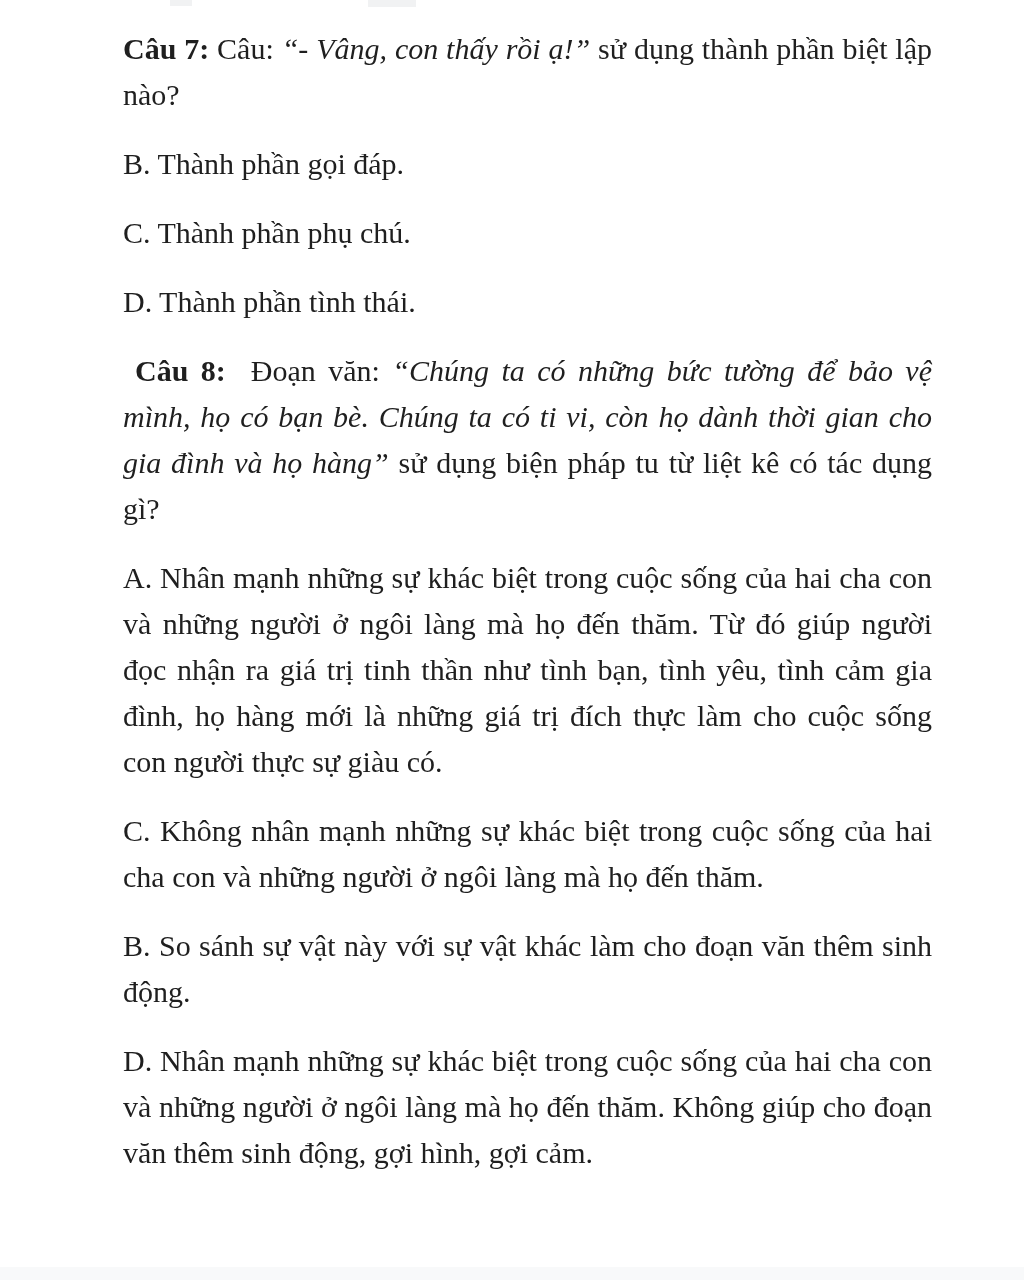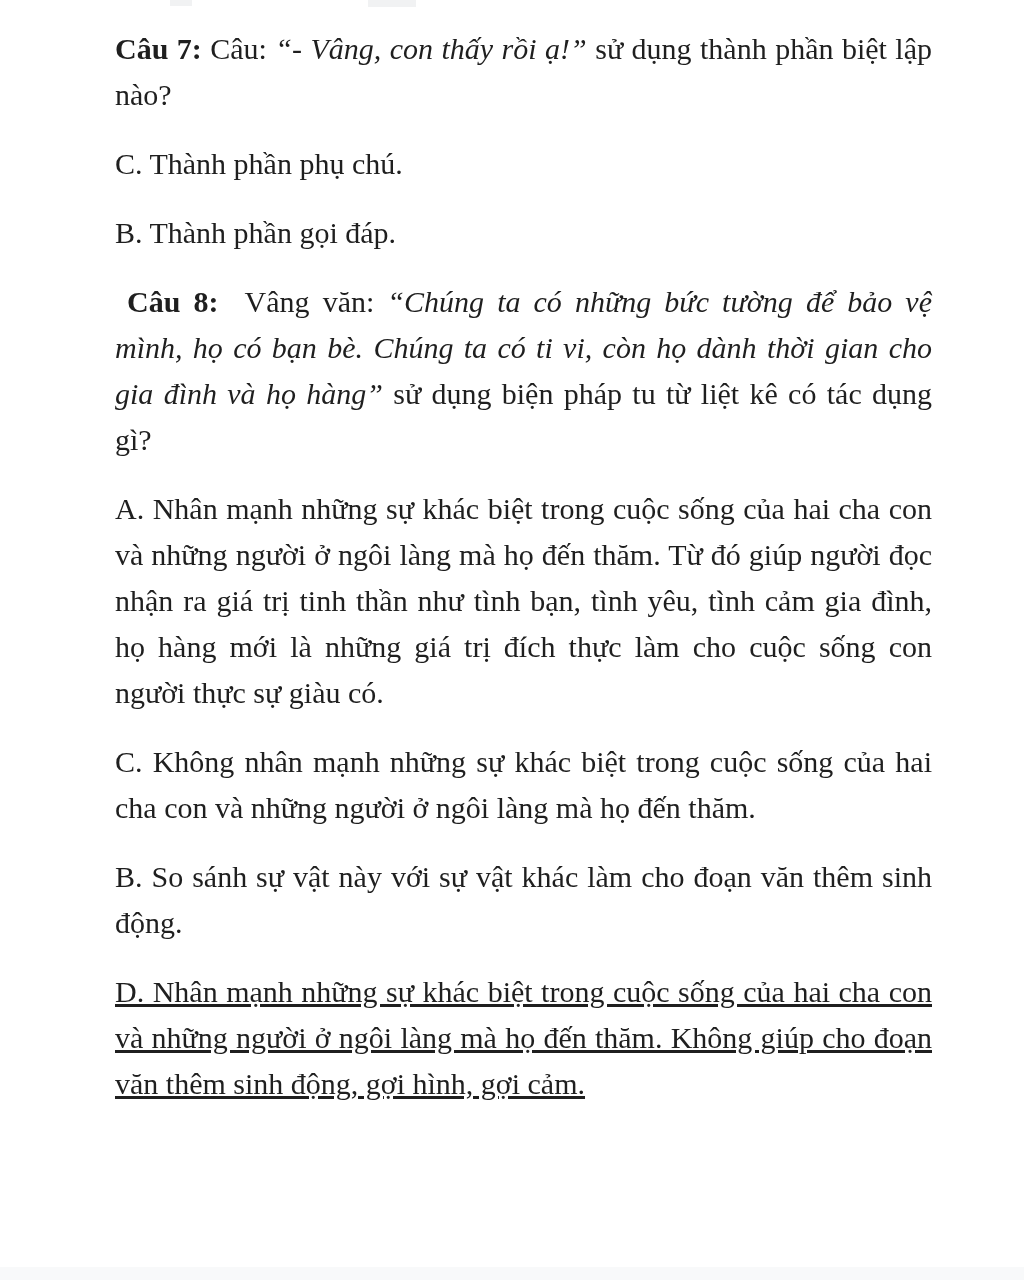--- a/index.html
+++ b/index.html
@@ -15,22 +15,23 @@
     position: relative;
   }
   .content {
     padding: 26px 92px 0 115px;
     font-size: 30px;
     line-height: 46px;
     text-align: justify;
   }
   .para {
     margin-bottom: 23px;
+    margin-left: 8px;
   }
-  .para:last-child { margin-bottom: 0; text-decoration: underline; }
+  .para:last-child { margin-bottom: 0; }
   .bold { font-weight: 700; }
   .italic { font-style: italic; }
   .q8-indent { text-indent: 12px; }
   
   .top-artifact {
     position: absolute;
     background: #f1f2f3;
     top: 0;
   }
   .a1 { left: 170px; width: 22px; height: 6px; }
@@ -48,24 +49,25 @@
 </head>
 <body>
 
 <div class="top-artifact a1"></div>
 <div class="top-artifact a2"></div>
 
 <main class="content">
 
   <p class="para"><span class="bold">Câu 7: </span><span>Câu: </span><span class="italic">“- Vâng, con thấy rồi ạ!” </span><span>sử dụng thành phần biệt lập nào?</span></p>
 
+  <p class="para">B. Thành phần gọi đáp.</p>
   <p class="para">C. Thành phần phụ chú.</p>
-  <p class="para">B. Thành phần gọi đáp.</p>
+  <p class="para">D. Thành phần tình thái.</p>
 
-  <p class="para q8-indent"><span class="bold">Câu 8:&nbsp; </span><span>Vâng văn: </span><span class="italic">“Chúng ta có những bức tường để bảo vệ mình, họ có bạn bè. Chúng ta có ti vi, còn họ dành thời gian cho gia đình và họ hàng” </span><span>sử dụng biện pháp tu từ liệt kê có tác dụng gì?</span></p>
+  <p class="para q8-indent"><span class="bold">Câu 8:&nbsp; </span><span>Đoạn văn: </span><span class="italic">“Chúng ta có những bức tường để bảo vệ mình, họ có bạn bè. Chúng ta có ti vi, còn họ dành thời gian cho gia đình và họ hàng” </span><span>sử dụng biện pháp tu từ liệt kê có tác dụng gì?</span></p>
 
   <p class="para">A. Nhân mạnh những sự khác biệt trong cuộc sống của hai cha con và những người ở ngôi làng mà họ đến thăm. Từ đó giúp người đọc nhận ra giá trị tinh thần như tình bạn, tình yêu, tình cảm gia đình, họ hàng mới là những giá trị đích thực làm cho cuộc sống con người thực sự giàu có.</p>
   <p class="para">C. Không nhân mạnh những sự khác biệt trong cuộc sống của hai cha con và những người ở ngôi làng mà họ đến thăm.</p>
   <p class="para">B. So sánh sự vật này với sự vật khác làm cho đoạn văn thêm sinh động.</p>
   <p class="para">D. Nhân mạnh những sự khác biệt trong cuộc sống của hai cha con và những người ở ngôi làng mà họ đến thăm. Không giúp cho đoạn văn thêm sinh động, gợi hình, gợi cảm.</p>
 
 </main>
 
 <div class="bottom-strip"></div>
 

